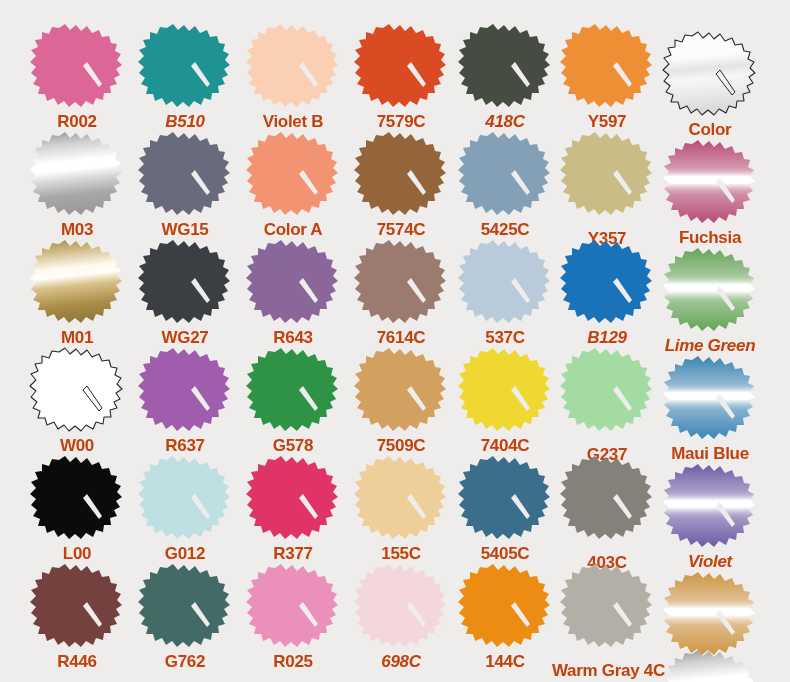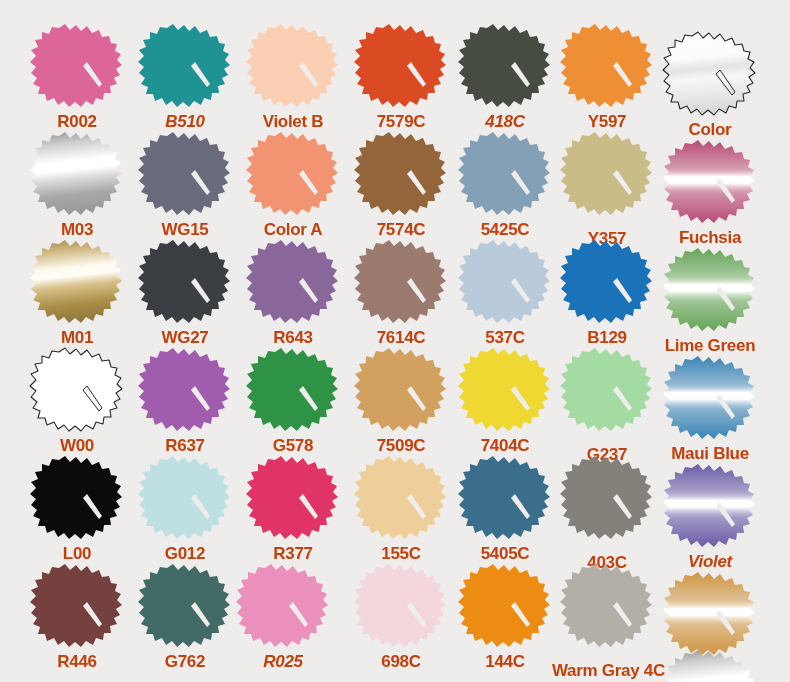--- a/index.html
+++ b/index.html
@@ -266,30 +266,30 @@
     </div>
     <div class="swatch-cell" style="left: 450px; top: 238px;">
       <div class="blob-wrap">
         <svg viewBox="0 0 96 88" xmlns="http://www.w3.org/2000/svg">
           <path d="M30 6 L36 2 L41 8 L47 3 L52 9 L58 4 L63 11 L70 8 L73 15 L80 14 L82 21 L88 22 L86 29 L92 32 L88 38 L93 43 L87 47 L91 53 L85 56 L88 62 L81 64 L82 71 L75 71 L74 78 L67 76 L64 83 L57 79 L52 85 L46 80 L40 85 L35 79 L29 83 L25 76 L18 79 L16 72 L9 72 L11 65 L4 62 L8 56 L2 51 L7 45 L1 40 L7 34 L2 28 L9 25 L6 18 L13 17 L13 10 L20 12 L23 5 Z" fill="#b9cada" stroke="none" stroke-width="0" stroke-linejoin="round"></path>
           <path d="M58 40 L73 62 L70 65 L54 44 Z" fill="#efedec"></path>
         </svg>
       </div>
       <div class="swatch-label label-tight">537C</div>
     </div>
-    <div class="swatch-cell" style="left: 552px; top: 238px;">
+    <div class="swatch-cell" style="left: 552px; top: 238px; font-style: italic;">
       <div class="blob-wrap">
         <svg viewBox="0 0 96 88" xmlns="http://www.w3.org/2000/svg">
           <path d="M30 6 L36 2 L41 8 L47 3 L52 9 L58 4 L63 11 L70 8 L73 15 L80 14 L82 21 L88 22 L86 29 L92 32 L88 38 L93 43 L87 47 L91 53 L85 56 L88 62 L81 64 L82 71 L75 71 L74 78 L67 76 L64 83 L57 79 L52 85 L46 80 L40 85 L35 79 L29 83 L25 76 L18 79 L16 72 L9 72 L11 65 L4 62 L8 56 L2 51 L7 45 L1 40 L7 34 L2 28 L9 25 L6 18 L13 17 L13 10 L20 12 L23 5 Z" fill="#1a72b8" stroke="none" stroke-width="0" stroke-linejoin="round"></path>
           <path d="M58 40 L73 62 L70 65 L54 44 Z" fill="#efedec"></path>
         </svg>
       </div>
       <div class="swatch-label label-tight">B129</div>
     </div>
-    <div class="swatch-cell" style="left: 655px; top: 246px;">
+    <div class="swatch-cell" style="left: 655px; top: 246px; font-style: italic;">
       <div class="blob-wrap">
         <svg viewBox="0 0 96 88" xmlns="http://www.w3.org/2000/svg">
           <defs>
             <linearGradient id="g20" x1="0" y1="0" x2="0" y2="1">
               <stop offset="0%" stop-color="#64a556"></stop>
               <stop offset="32%" stop-color="#64a556" stop-opacity="0.55"></stop>
               <stop offset="44%" stop-color="#ffffff"></stop>
               <stop offset="52%" stop-color="#ffffff"></stop>
               <stop offset="66%" stop-color="#64a556" stop-opacity="0.6"></stop>
               <stop offset="100%" stop-color="#64a556"></stop>
@@ -458,30 +458,30 @@
     </div>
     <div class="swatch-cell" style="left: 130px; top: 562px;">
       <div class="blob-wrap">
         <svg viewBox="0 0 96 88" xmlns="http://www.w3.org/2000/svg">
           <path d="M30 6 L36 2 L41 8 L47 3 L52 9 L58 4 L63 11 L70 8 L73 15 L80 14 L82 21 L88 22 L86 29 L92 32 L88 38 L93 43 L87 47 L91 53 L85 56 L88 62 L81 64 L82 71 L75 71 L74 78 L67 76 L64 83 L57 79 L52 85 L46 80 L40 85 L35 79 L29 83 L25 76 L18 79 L16 72 L9 72 L11 65 L4 62 L8 56 L2 51 L7 45 L1 40 L7 34 L2 28 L9 25 L6 18 L13 17 L13 10 L20 12 L23 5 Z" fill="#426a66" stroke="none" stroke-width="0" stroke-linejoin="round"></path>
           <path d="M58 40 L73 62 L70 65 L54 44 Z" fill="#efedec"></path>
         </svg>
       </div>
       <div class="swatch-label label-tight">G762</div>
     </div>
-    <div class="swatch-cell" style="left: 228px; top: 562px; font-style: italic;">
+    <div class="swatch-cell" style="left: 238px; top: 562px;">
       <div class="blob-wrap">
         <svg viewBox="0 0 96 88" xmlns="http://www.w3.org/2000/svg">
           <path d="M30 6 L36 2 L41 8 L47 3 L52 9 L58 4 L63 11 L70 8 L73 15 L80 14 L82 21 L88 22 L86 29 L92 32 L88 38 L93 43 L87 47 L91 53 L85 56 L88 62 L81 64 L82 71 L75 71 L74 78 L67 76 L64 83 L57 79 L52 85 L46 80 L40 85 L35 79 L29 83 L25 76 L18 79 L16 72 L9 72 L11 65 L4 62 L8 56 L2 51 L7 45 L1 40 L7 34 L2 28 L9 25 L6 18 L13 17 L13 10 L20 12 L23 5 Z" fill="#eb8fbb" stroke="none" stroke-width="0" stroke-linejoin="round"></path>
           <path d="M58 40 L73 62 L70 65 L54 44 Z" fill="#efedec"></path>
         </svg>
       </div>
       <div class="swatch-label label-tight">R025</div>
     </div>
-    <div class="swatch-cell" style="left: 346px; top: 562px;">
+    <div class="swatch-cell" style="left: 346px; top: 562px; font-style: italic;">
       <div class="blob-wrap">
         <svg viewBox="0 0 96 88" xmlns="http://www.w3.org/2000/svg">
           <path d="M30 6 L36 2 L41 8 L47 3 L52 9 L58 4 L63 11 L70 8 L73 15 L80 14 L82 21 L88 22 L86 29 L92 32 L88 38 L93 43 L87 47 L91 53 L85 56 L88 62 L81 64 L82 71 L75 71 L74 78 L67 76 L64 83 L57 79 L52 85 L46 80 L40 85 L35 79 L29 83 L25 76 L18 79 L16 72 L9 72 L11 65 L4 62 L8 56 L2 51 L7 45 L1 40 L7 34 L2 28 L9 25 L6 18 L13 17 L13 10 L20 12 L23 5 Z" fill="#f3d7dd" stroke="none" stroke-width="0" stroke-linejoin="round"></path>
           <path d="M58 40 L73 62 L70 65 L54 44 Z" fill="#efedec"></path>
         </svg>
       </div>
       <div class="swatch-label label-tight">698C</div>
     </div>
     <div class="swatch-cell" style="left: 450px; top: 562px;">
       <div class="blob-wrap">

